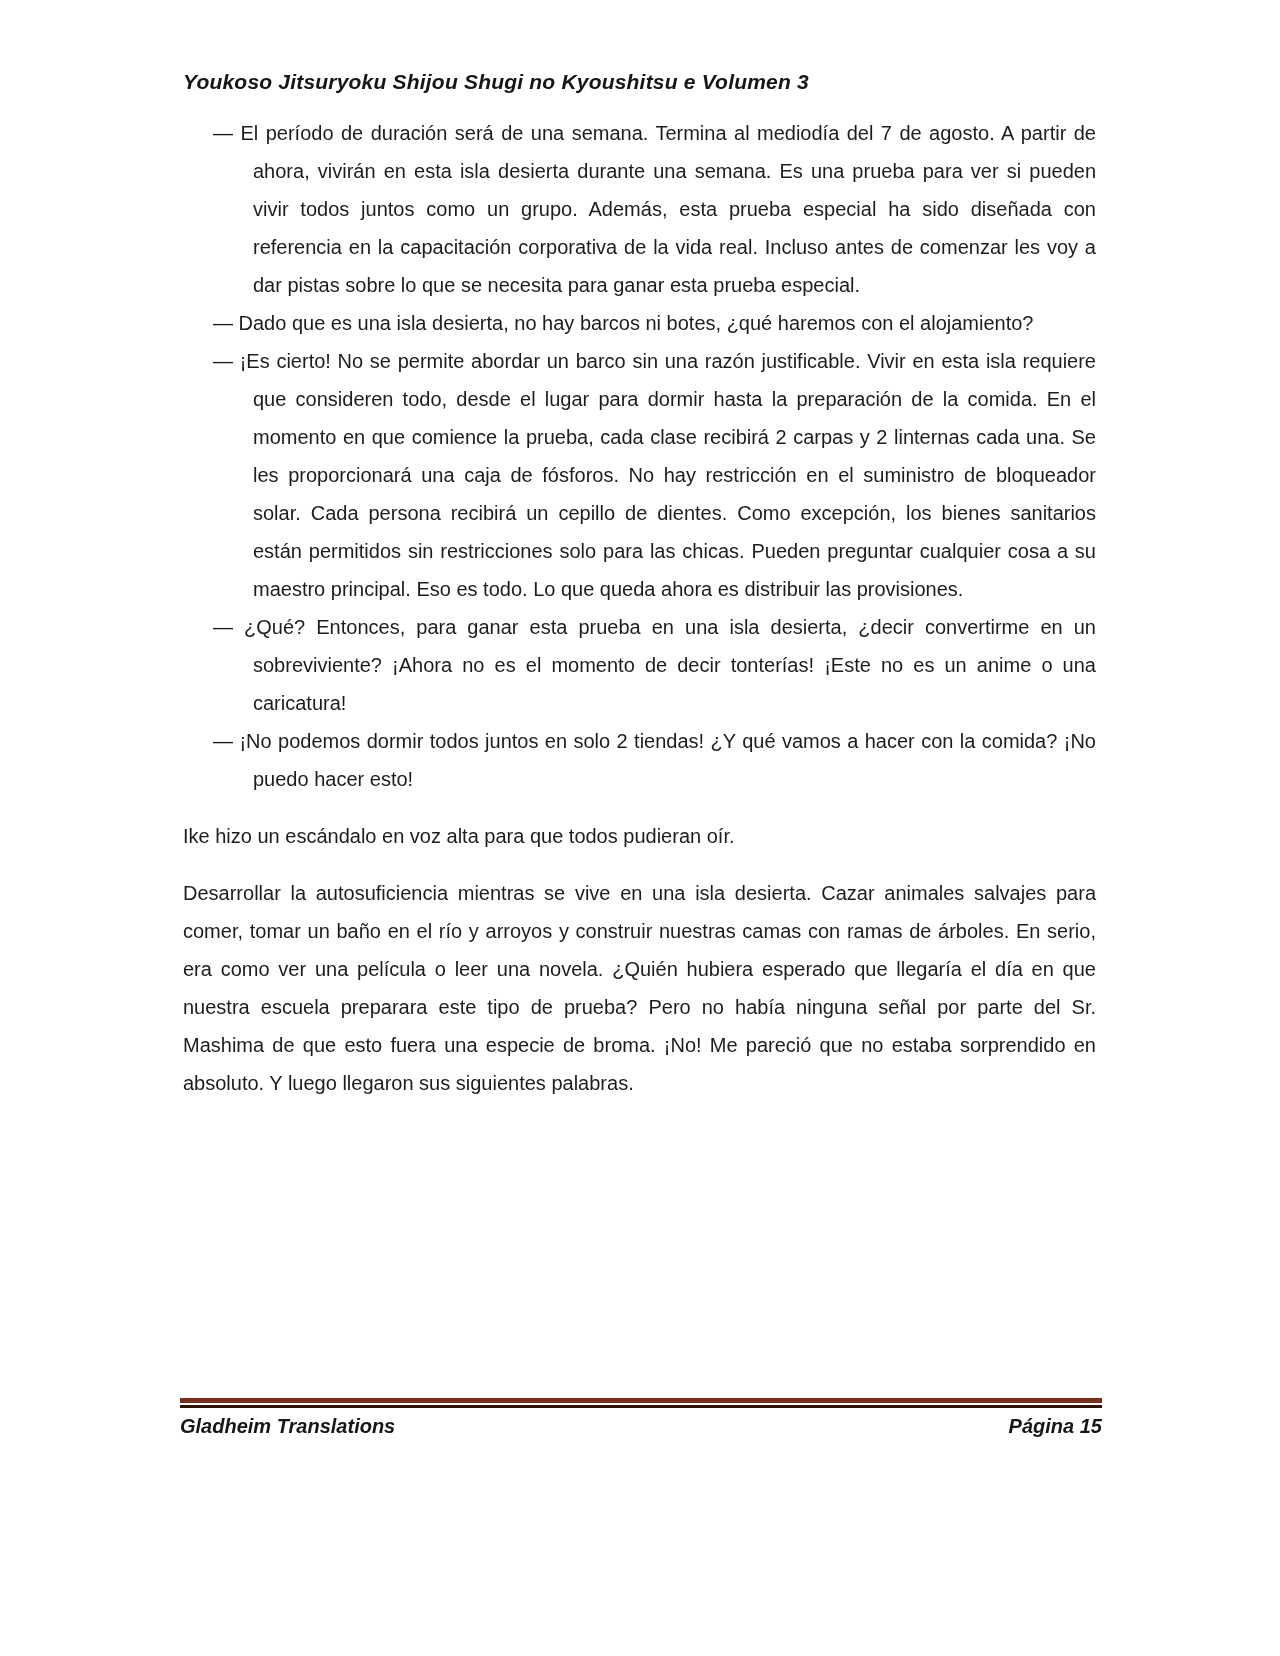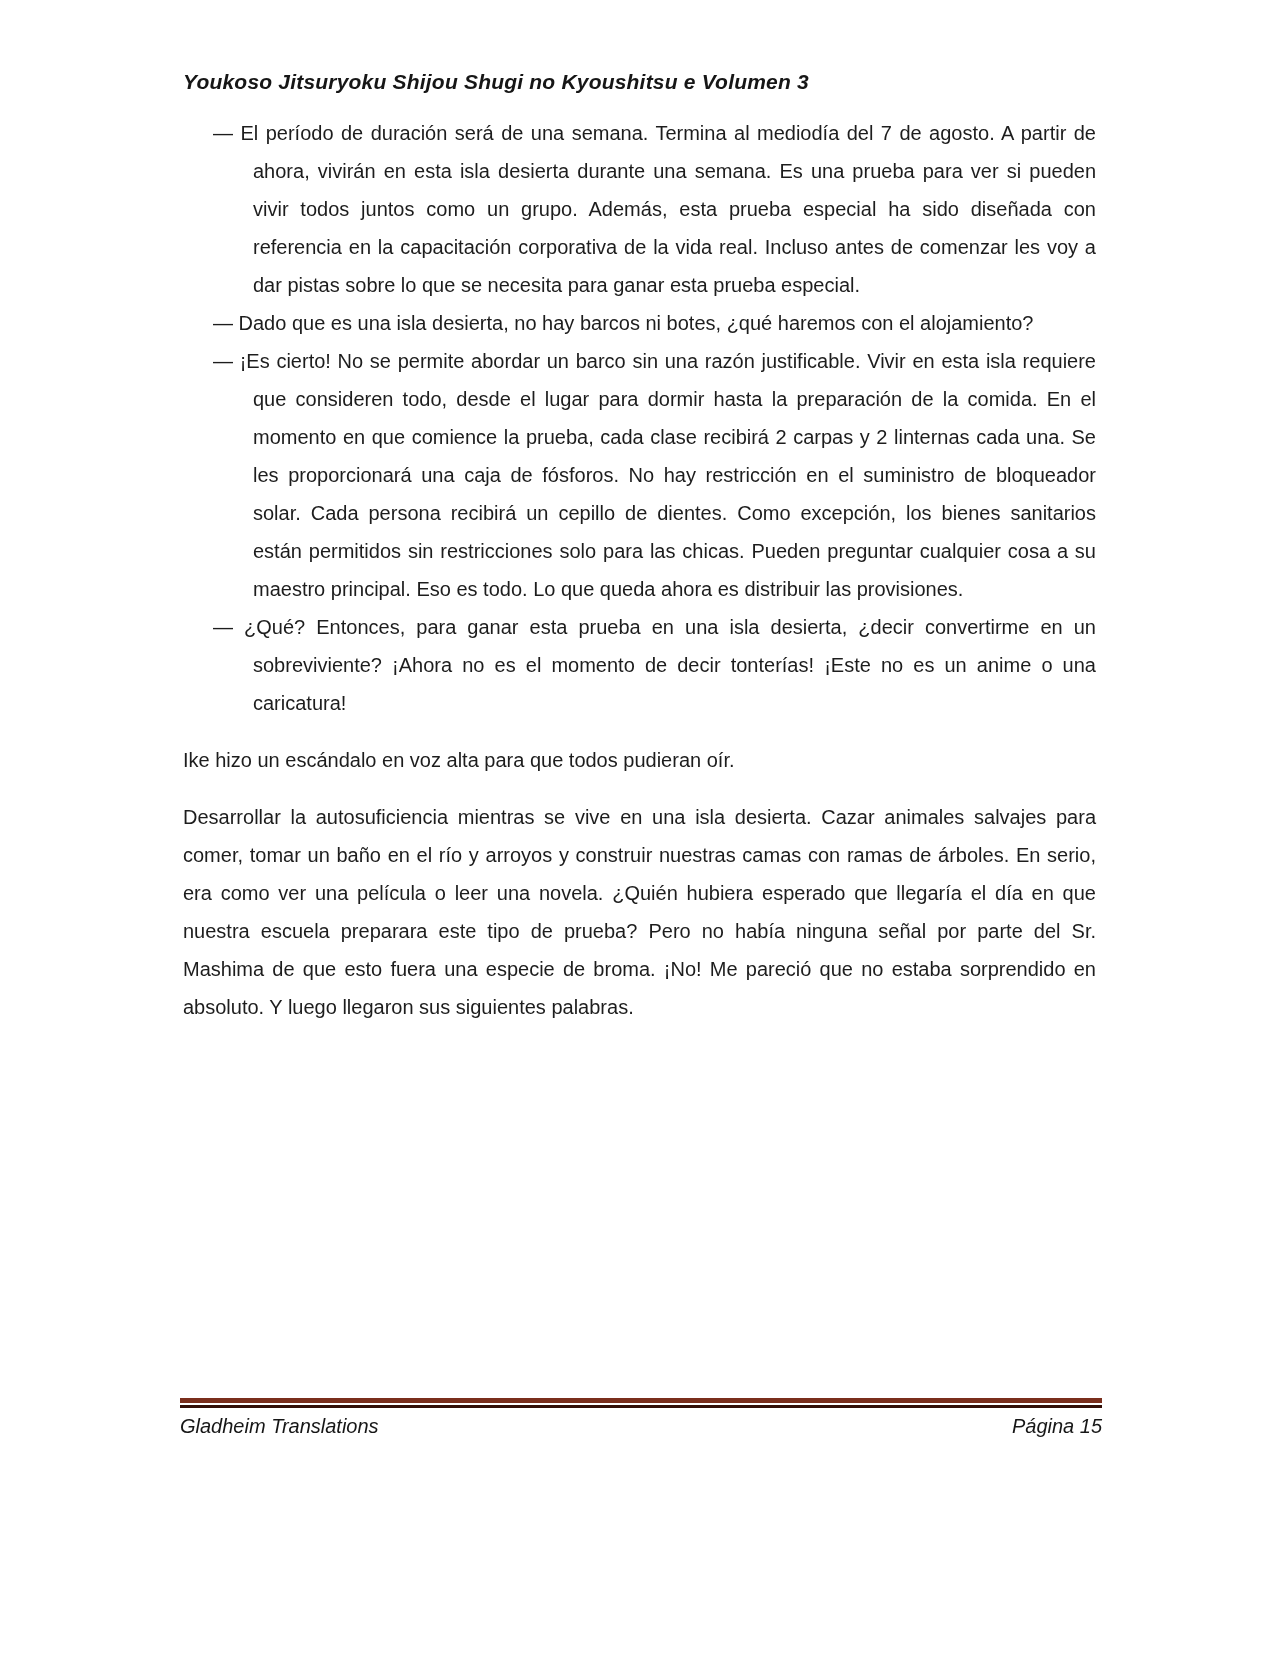--- a/index.html
+++ b/index.html
@@ -46,37 +46,38 @@
     right: 70px;
     top: 1398px;
   }
   .rule-top { height: 5px; background: #7a2e1c; }
   .rule-bottom { height: 3px; background: #330f07; margin-top: 2px; }
   .footer-row {
     display: flex;
     justify-content: space-between;
     margin-top: 7px;
     font-size: 20px;
-    font-weight: normal;
+    font-weight: bold;
     font-style: italic;
     color: #161616;
   }
 </style>
 </head>
 <body>
 
 <div class="page">
 
   <div class="header">Youkoso Jitsuryoku Shijou Shugi no Kyoushitsu e Volumen 3</div>
 
   <div class="content">
       <p class="dialogue">— El período de duración será de una semana. Termina al mediodía del 7 de agosto. A partir de ahora, vivirán en esta isla desierta durante una semana. Es una prueba para ver si pueden vivir todos juntos como un grupo. Además, esta prueba especial ha sido diseñada con referencia en la capacitación corporativa de la vida real. Incluso antes de comenzar les voy a dar pistas sobre lo que se necesita para ganar esta prueba especial.</p>
       <p class="dialogue">— Dado que es una isla desierta, no hay barcos ni botes, ¿qué haremos con el alojamiento?</p>
       <p class="dialogue">— ¡Es cierto! No se permite abordar un barco sin una razón justificable. Vivir en esta isla requiere que consideren todo, desde el lugar para dormir hasta la preparación de la comida. En el momento en que comience la prueba, cada clase recibirá 2 carpas y 2 linternas cada una. Se les proporcionará una caja de fósforos. No hay restricción en el suministro de bloqueador solar. Cada persona recibirá un cepillo de dientes. Como excepción, los bienes sanitarios están permitidos sin restricciones solo para las chicas. Pueden preguntar cualquier cosa a su maestro principal. Eso es todo. Lo que queda ahora es distribuir las provisiones.</p>
       <p class="dialogue">— ¿Qué? Entonces, para ganar esta prueba en una isla desierta, ¿decir convertirme en un sobreviviente? ¡Ahora no es el momento de decir tonterías! ¡Este no es un anime o una caricatura!</p>
+      <p class="dialogue">— ¡No podemos dormir todos juntos en solo 2 tiendas! ¿Y qué vamos a hacer con la comida? ¡No puedo hacer esto!</p>
       <p class="plain">Ike hizo un escándalo en voz alta para que todos pudieran oír.</p>
       <p class="plain">Desarrollar la autosuficiencia mientras se vive en una isla desierta. Cazar animales salvajes para comer, tomar un baño en el río y arroyos y construir nuestras camas con ramas de árboles. En serio, era como ver una película o leer una novela. ¿Quién hubiera esperado que llegaría el día en que nuestra escuela preparara este tipo de prueba? Pero no había ninguna señal por parte del Sr. Mashima de que esto fuera una especie de broma. ¡No! Me pareció que no estaba sorprendido en absoluto. Y luego llegaron sus siguientes palabras.</p>
     </div>
 
   <div class="footer">
     <div class="rule-top"></div>
     <div class="rule-bottom"></div>
     <div class="footer-row">
       <span>Gladheim Translations</span>
       <span>Página 15</span>

